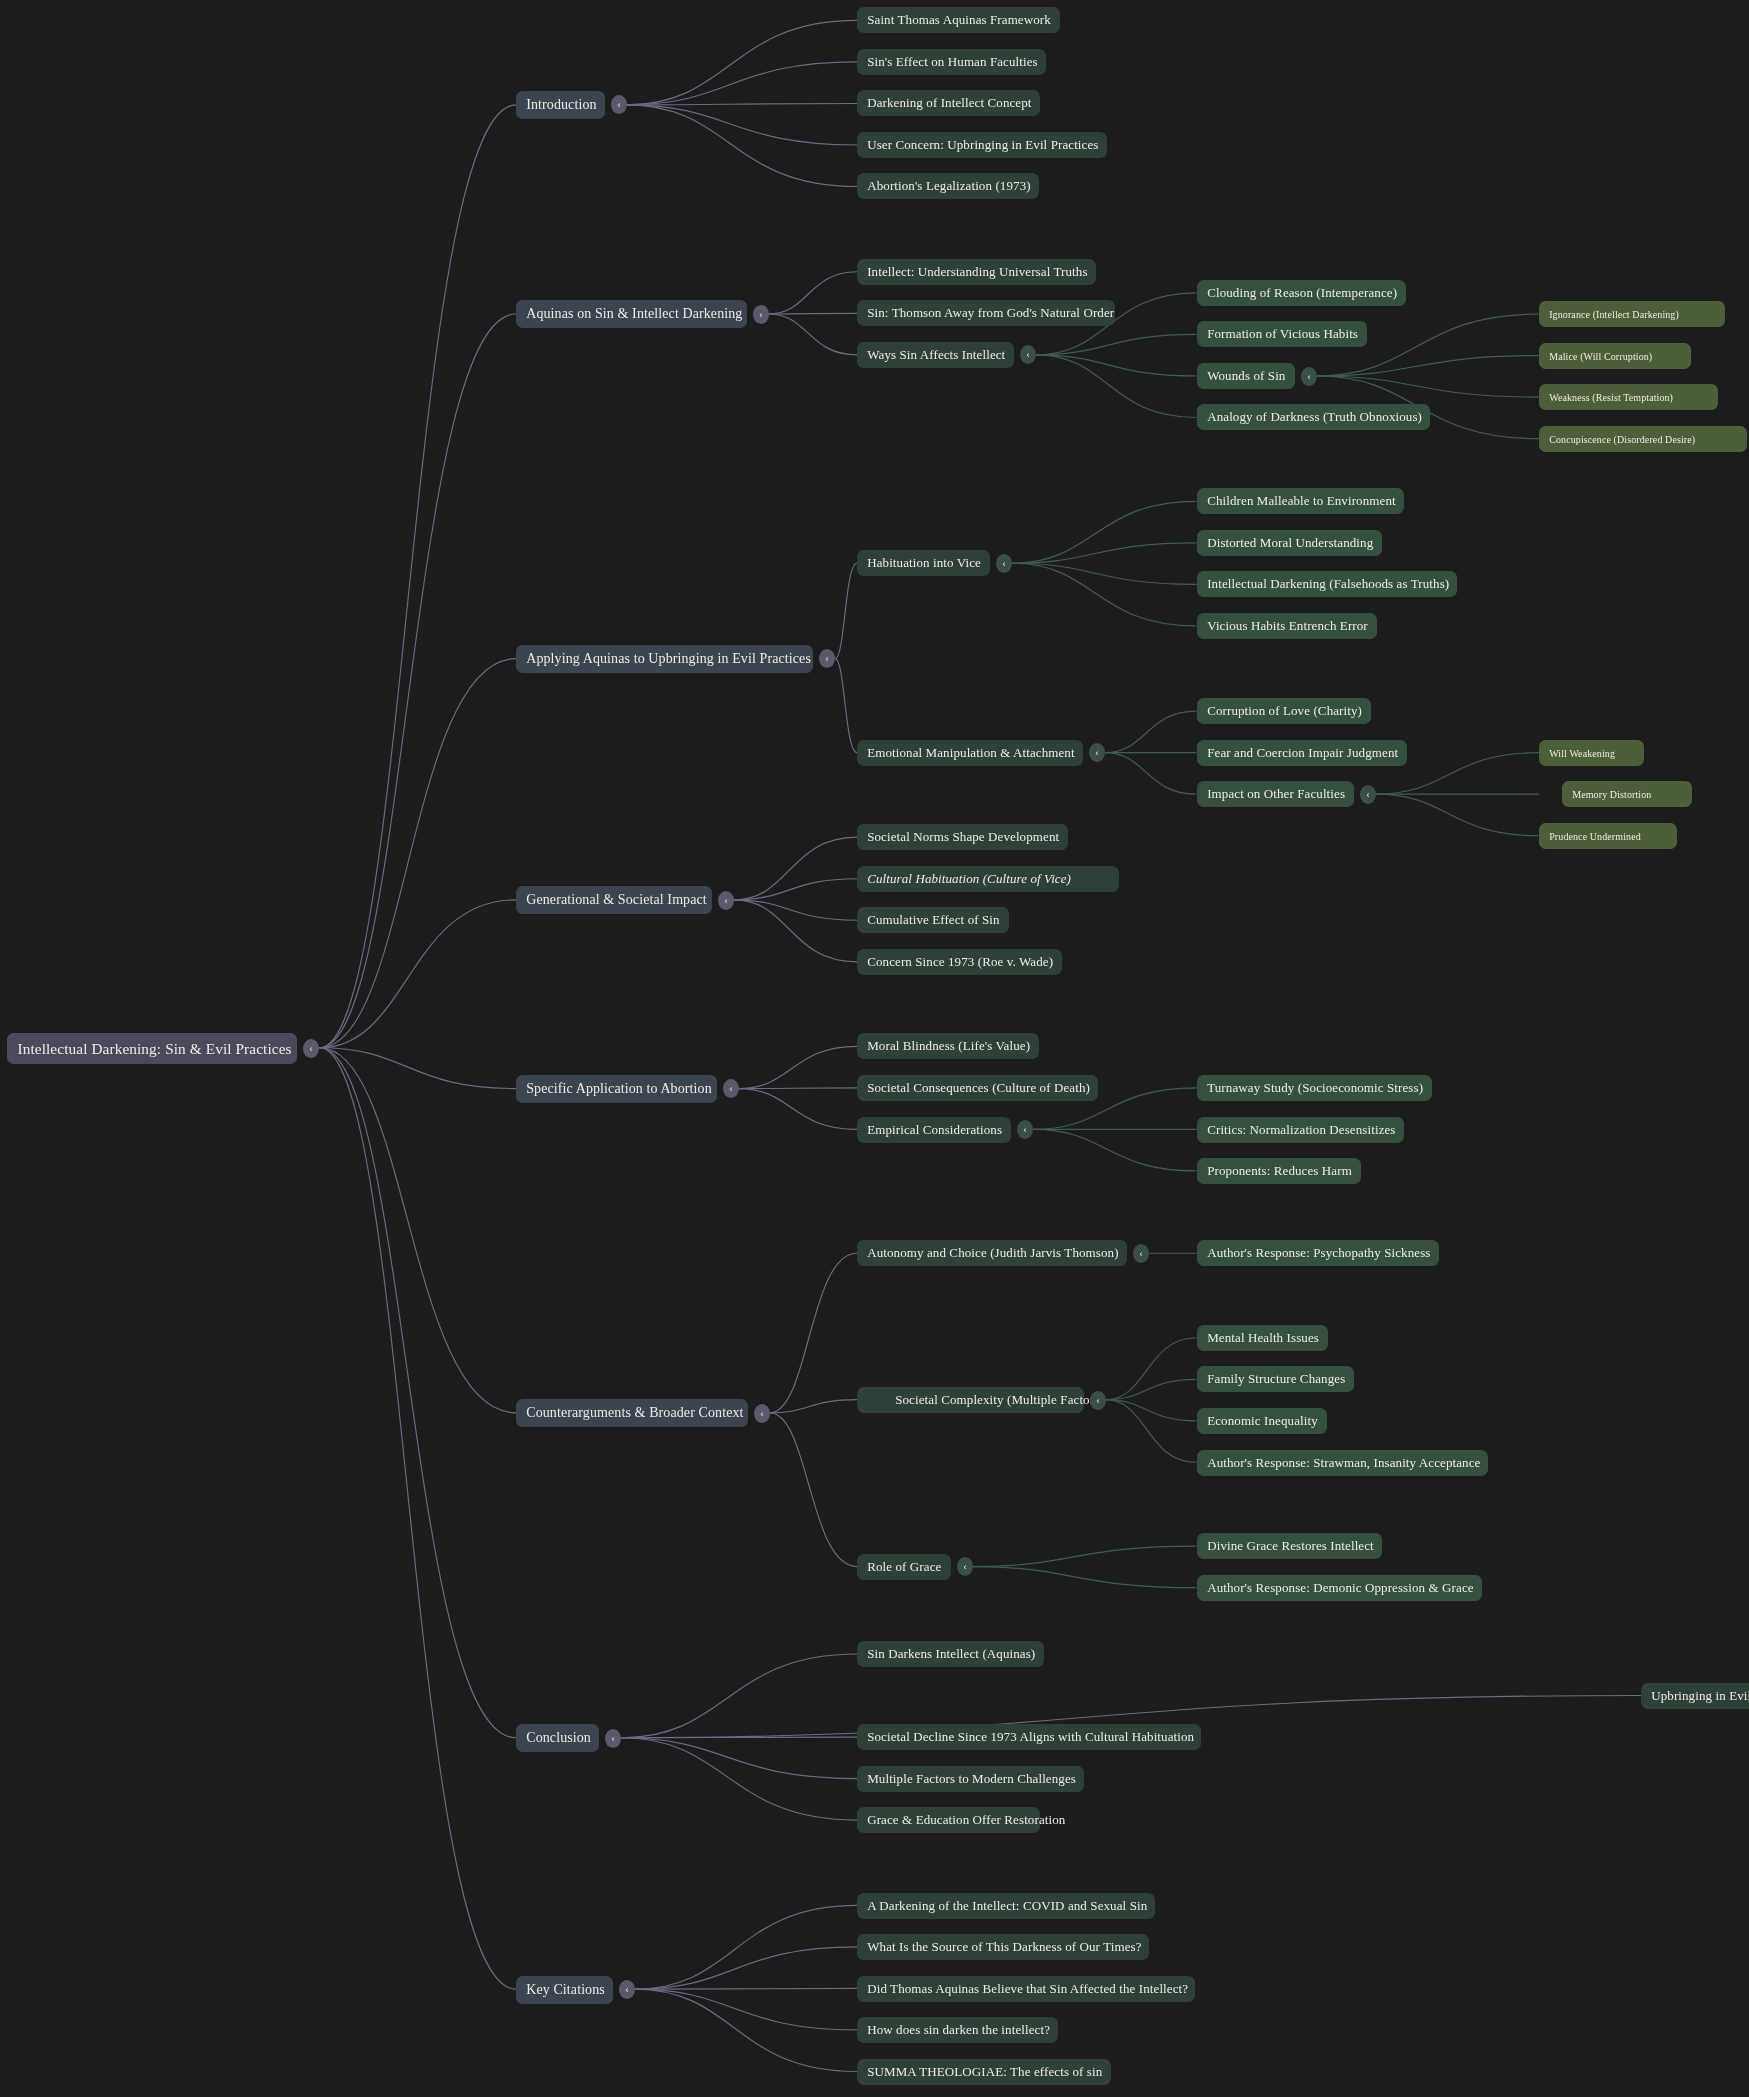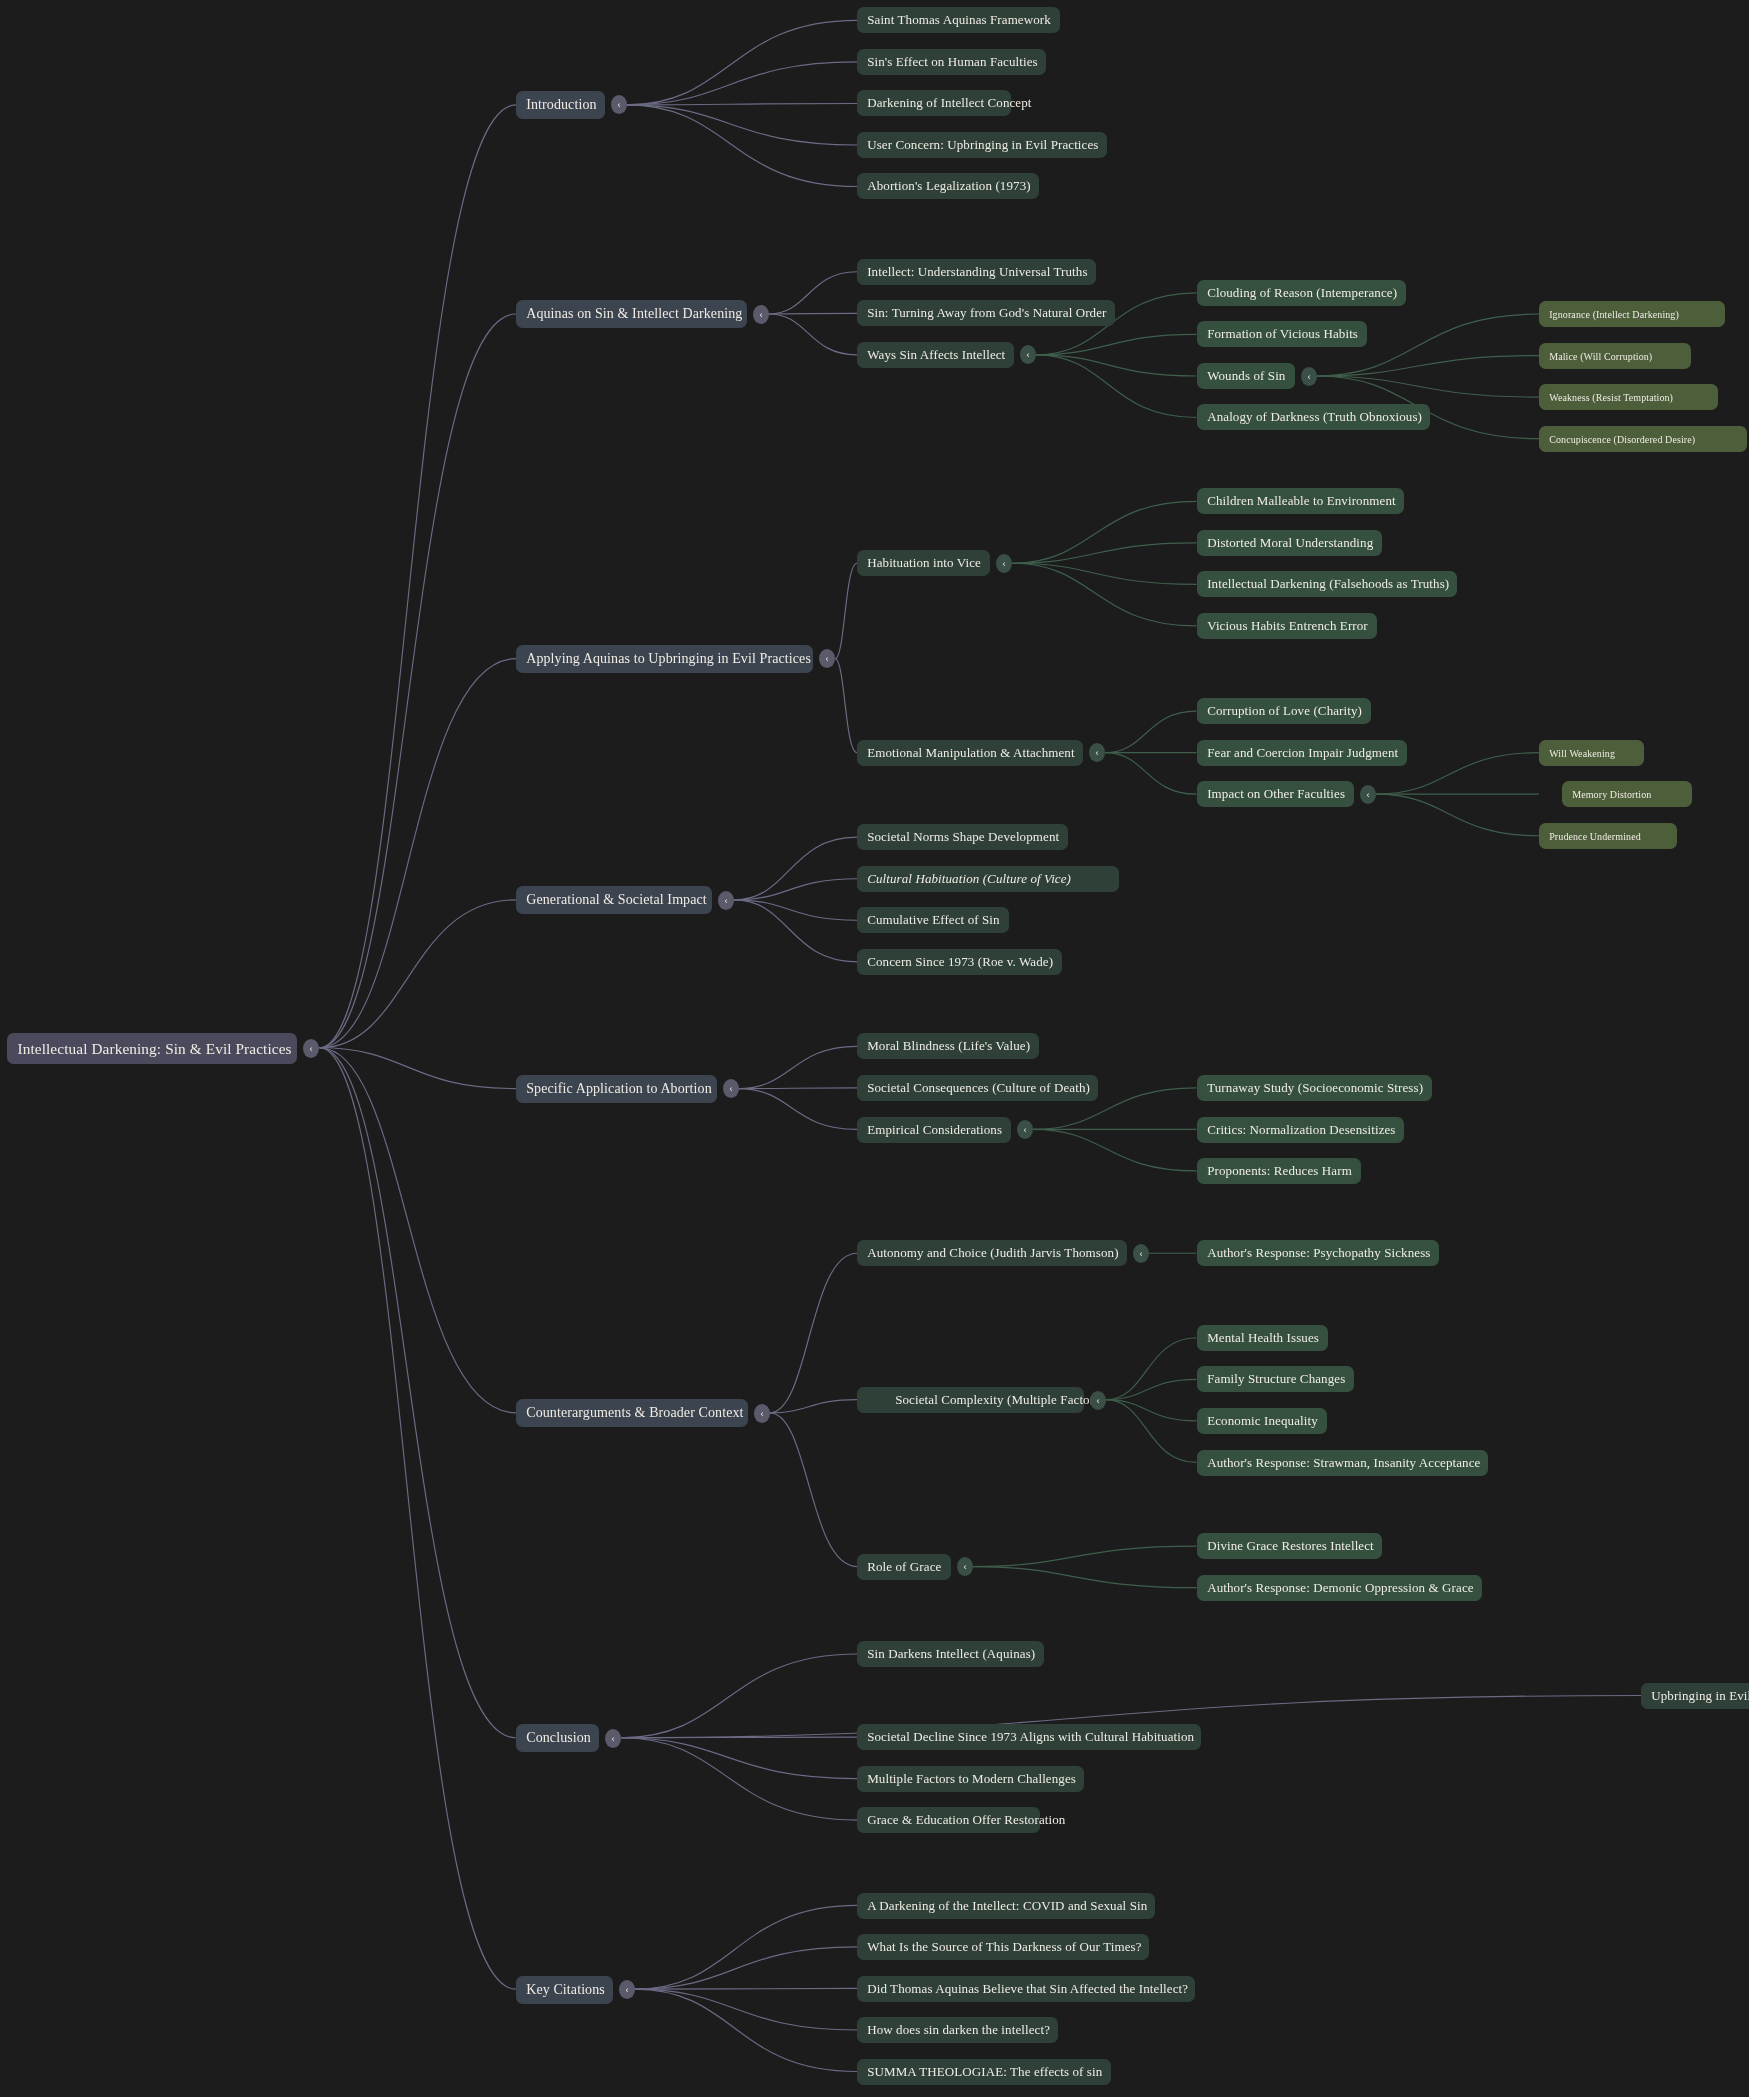--- a/index.html
+++ b/index.html
@@ -101,38 +101,38 @@
       <div class="node n-l1" style="left: 516px; top: 91px; width: 89px;">
         <span class="lbl">Introduction</span>
       </div>
       <div class="toggle" style="left: 611px; top: 95px;">‹</div>
       <div class="node n-l2" style="left: 857px; top: 7.3px; width: 203px;">
         <span class="lbl">Saint Thomas Aquinas Framework</span>
       </div>
       <div class="node n-l2" style="left: 857px; top: 49px; width: 189px;">
         <span class="lbl">Sin's Effect on Human Faculties</span>
       </div>
-      <div class="node n-l2" style="left: 857px; top: 90px; width: 154px;">
+      <div class="node n-l2" style="left: 857px; top: 90px; width: 183px;">
         <span class="lbl">Darkening of Intellect Concept</span>
       </div>
       <div class="node n-l2" style="left: 857px; top: 132px; width: 250px;">
         <span class="lbl">User Concern: Upbringing in Evil Practices</span>
       </div>
       <div class="node n-l2" style="left: 857px; top: 173px; width: 182px;">
         <span class="lbl">Abortion's Legalization (1973)</span>
       </div>
       <div class="node n-l1" style="left: 516px; top: 300px; width: 231px;">
         <span class="lbl">Aquinas on Sin &amp; Intellect Darkening</span>
       </div>
       <div class="toggle" style="left: 753px; top: 305px;">‹</div>
       <div class="node n-l2" style="left: 857px; top: 259px; width: 239px;">
         <span class="lbl">Intellect: Understanding Universal Truths</span>
       </div>
       <div class="node n-l2" style="left: 857px; top: 300px; width: 258px;">
-        <span class="lbl">Sin: Turning Away from God's Natural Order</span>
+        <span class="lbl">Sin: Thomson Away from God's Natural Order</span>
       </div>
       <div class="node n-l2" style="left: 857px; top: 342px; width: 157px;">
         <span class="lbl">Ways Sin Affects Intellect</span>
       </div>
       <div class="toggle t-g" style="left: 1020px; top: 345px;">‹</div>
       <div class="node n-l3" style="left: 1197px; top: 280px; width: 209px;">
         <span class="lbl">Clouding of Reason (Intemperance)</span>
       </div>
       <div class="node n-l3" style="left: 1197px; top: 321px; width: 170px;">
         <span class="lbl">Formation of Vicious Habits</span>

